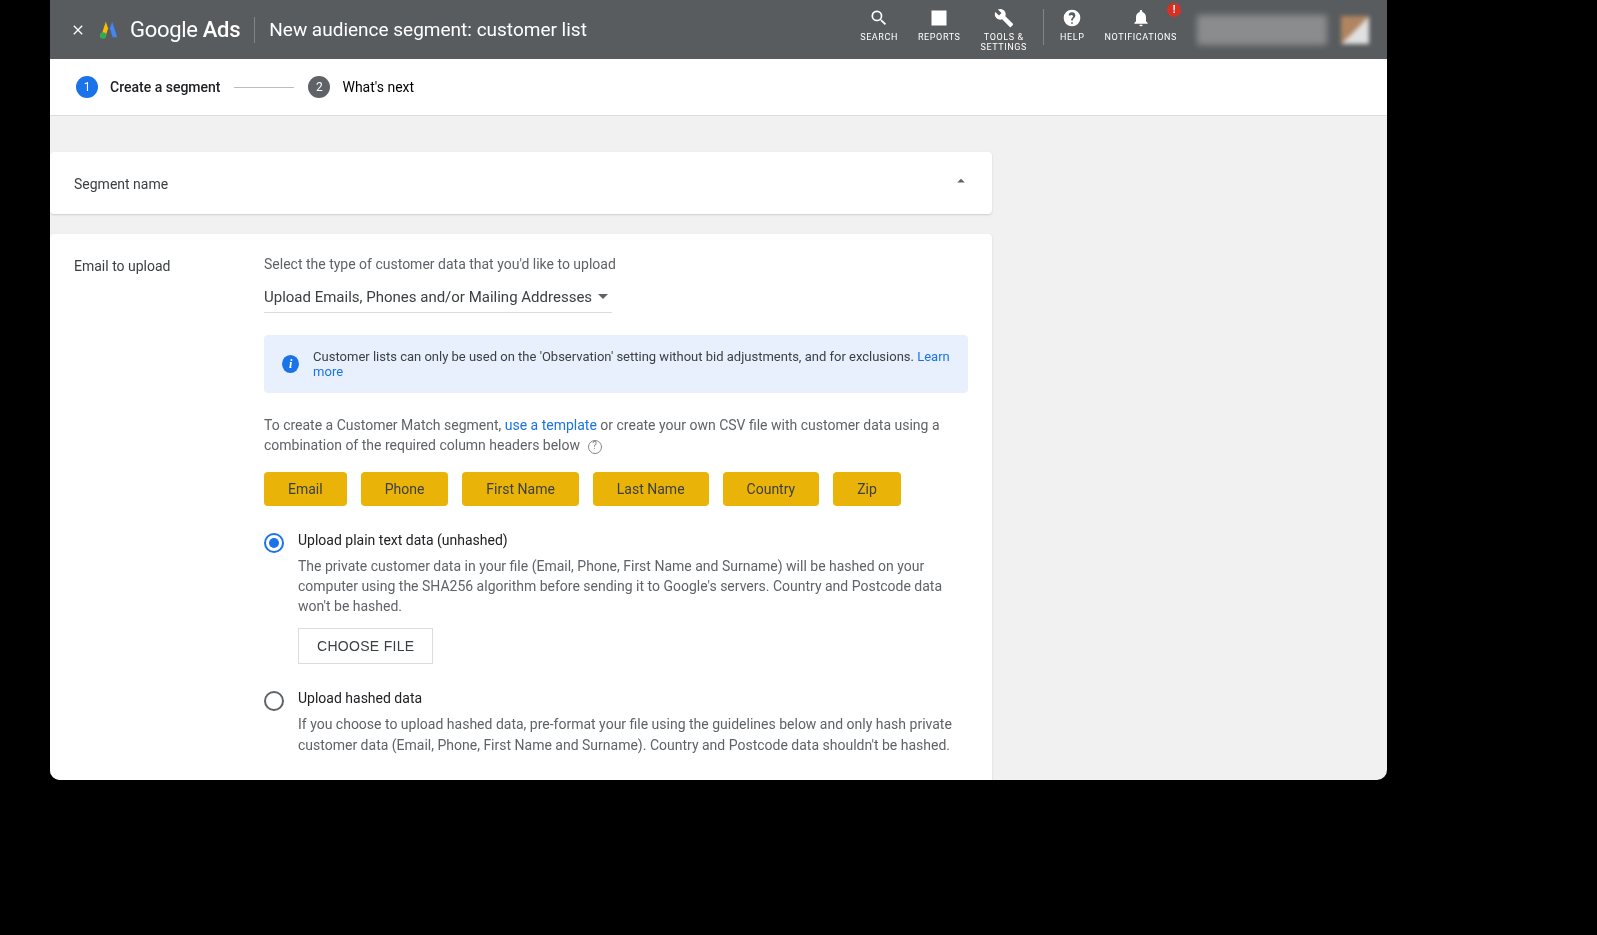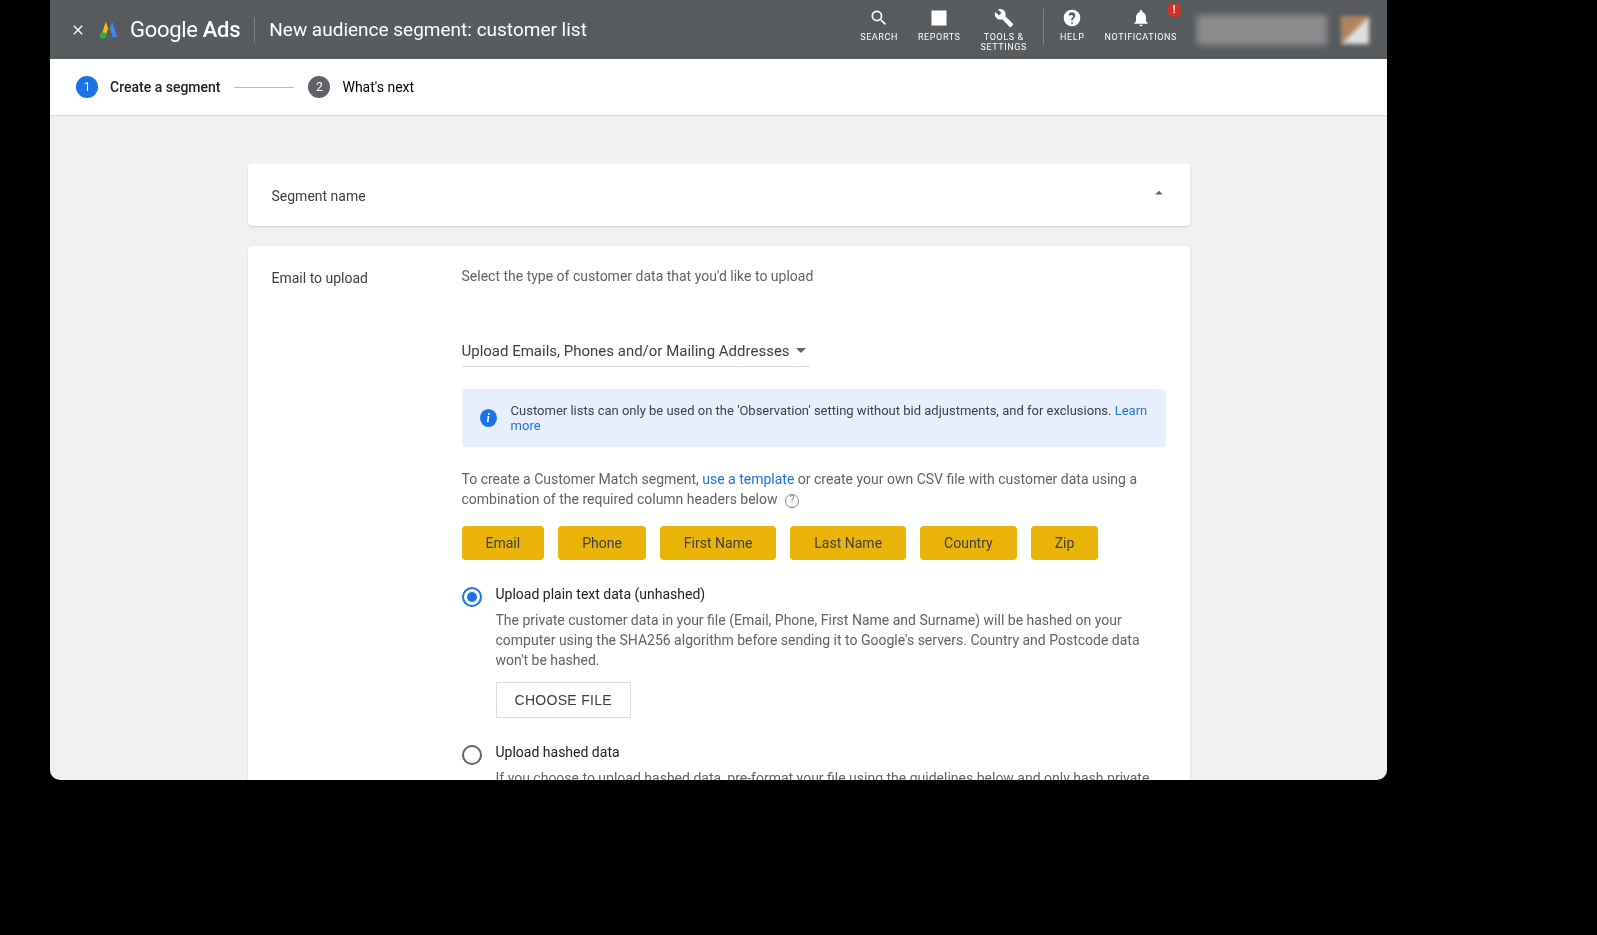--- a/index.html
+++ b/index.html
@@ -117,22 +117,22 @@
   .step-num.inactive { background: #5f6368; }
   .step-label { font-size: 14px; }
   .step-label.active { color: #202124; font-weight: 500; }
   .step-label.inactive { color: #000000; }
   .step-line { width: 60px; height: 1px; background: #bdbdbd; margin: 0 14px; }
   
   .content {
     flex: 1;
     overflow-y: auto;
     display: flex;
-    justify-content: center;
-    padding: 48px 0 0 0;
+    justify-content: flex-start;
+    padding: 36px 0 0 0;
   }
   .column { width: 942px; }
   .card {
     background: #fff;
     border-radius: 4px;
     box-shadow: 0 1px 2px rgba(60,64,67,0.2);
     margin-bottom: 20px;
     padding: 22px 24px;
     display: flex;
     position: relative;
@@ -162,21 +162,20 @@
   .chevron svg { width: 18px; height: 18px; fill: #5f6368; }
   .hint { font-size: 14px; color: #5f6368; margin-bottom: 14px; }
   .dropdown-row {
     display: inline-flex; align-items: center;
     font-size: 15px; color: #3c4043;
     border-bottom: 1px solid #dadce0;
     padding: 2px 4px 6px 0;
     cursor: pointer;
     min-width: 315px;
     margin-bottom: 22px;
-    margin-top: 42px;
   }
   .dropdown-row .arrow { margin-left: 6px; }
   .dropdown-row .arrow svg { width: 10px; height: 10px; fill: #5f6368; }
   .info-banner {
     background: #e8f0fe;
     border-radius: 4px;
     padding: 14px 18px;
     display: flex;
     align-items: center;
     gap: 14px;

